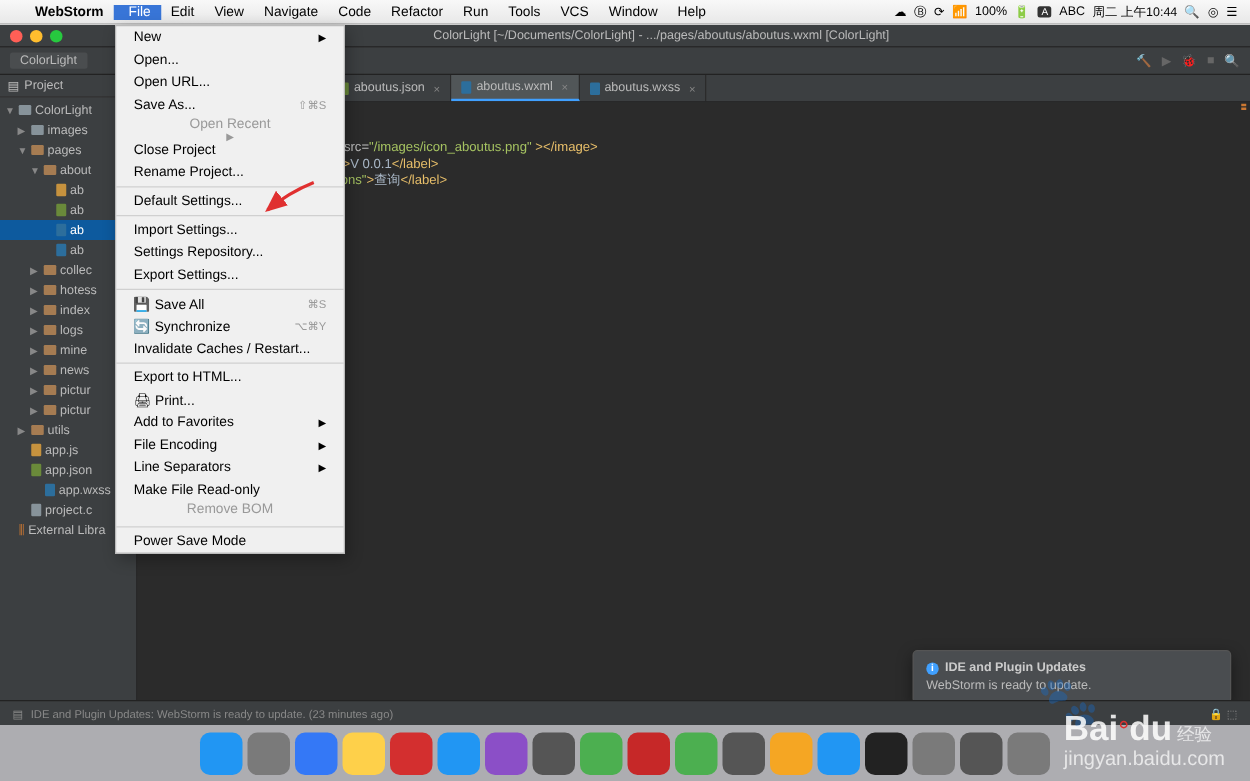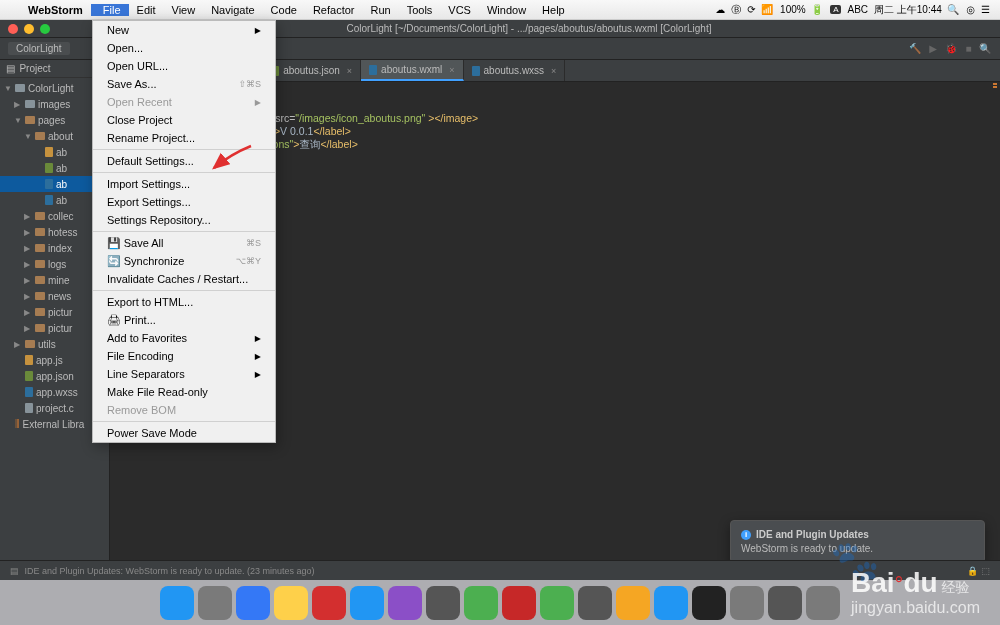--- a/index.html
+++ b/index.html
@@ -33,21 +33,21 @@
     .folder-ico.pg { background: #a67c52; }
     .file-ico { width: 8px; height: 10px; background: #87939a; display: inline-block; border-radius: 1px; }
     .file-ico.js { background: #c6923e; }
     .file-ico.jsn { background: #6a8a3a; }
     .file-ico.css { background: #2c6e9c; }
     .arrow { font-size: 8px; color: #888; width: 8px; display: inline-block; }
     .lib-ico::before { content: "⫼"; color: #cc7832; font-size: 10px; }
     
     .dropdown { position: absolute; left: 92px; top: 20px; width: 184px; background: #f0f0f0; border: 1px solid #bbb; box-shadow: 2px 4px 12px rgba(0,0,0,.3); font-size: 11px; z-index: 100; }
     .dd-item { height: 18px; display: flex; align-items: center; padding: 0 14px; justify-content: space-between; }
-    .dd-item.disabled { color: #999; }
+    .dd-item.disabled { color: #999; flex-direction: column; }
     .dd-sep { height: 1px; background: #d0d0d0; margin: 2px 0; }
     .dd-item .sub { color: #999; font-size: 9px; }
     .dd-item .arr { font-size: 8px; }
     
     .red-arrow { position: absolute; left: 206px; top: 144px; z-index: 200; pointer-events: none; }
     
     .editor { flex: 1; background: #2b2b2b; display: flex; flex-direction: column; position: relative; }
     .tabs { height: 22px; background: #3c3f41; display: flex; align-items: center; font-size: 10px; border-bottom: 1px solid #222; overflow: hidden; }
     .tab { padding: 0 8px; height: 100%; display: flex; align-items: center; gap: 4px; color: #bbb; border-right: 1px solid #2b2b2b; }
     .tab.active { background: #515658; border-bottom: 2px solid #40a0ff; }
@@ -217,21 +217,21 @@
         <div class="tree-item" style="padding-left: 14px;">
           <span class="arrow"></span>
           <span class="file-ico js"></span>
           <span>app.js</span>
         </div>
         <div class="tree-item" style="padding-left: 14px;">
           <span class="arrow"></span>
           <span class="file-ico jsn"></span>
           <span>app.json</span>
         </div>
-        <div class="tree-item" style="padding-left: 14px;">
+        <div class="tree-item" style="padding-left: 25px;">
           <span class="arrow"></span>
           <span class="file-ico css"></span>
           <span>app.wxss</span>
         </div>
         <div class="tree-item" style="padding-left: 14px;">
           <span class="arrow"></span>
           <span class="file-ico undefined"></span>
           <span>project.c</span>
         </div>
         <div class="tree-item" style="padding-left: 4px;">
@@ -334,24 +334,24 @@
     </div>
     <div class="dd-sep"></div>
     <div class="dd-item">
       <span>Default Settings...</span>
     </div>
     <div class="dd-sep"></div>
     <div class="dd-item">
       <span>Import Settings...</span>
     </div>
     <div class="dd-item">
+      <span>Settings Repository...</span>
+    </div>
+    <div class="dd-item">
       <span>Export Settings...</span>
-    </div>
-    <div class="dd-item">
-      <span>Settings Repository...</span>
     </div>
     <div class="dd-sep"></div>
     <div class="dd-item">
       <span>💾 Save All</span>
       <span class="sub">⌘S</span>
     </div>
     <div class="dd-item">
       <span>🔄 Synchronize</span>
       <span class="sub">⌥⌘Y</span>
     </div>

